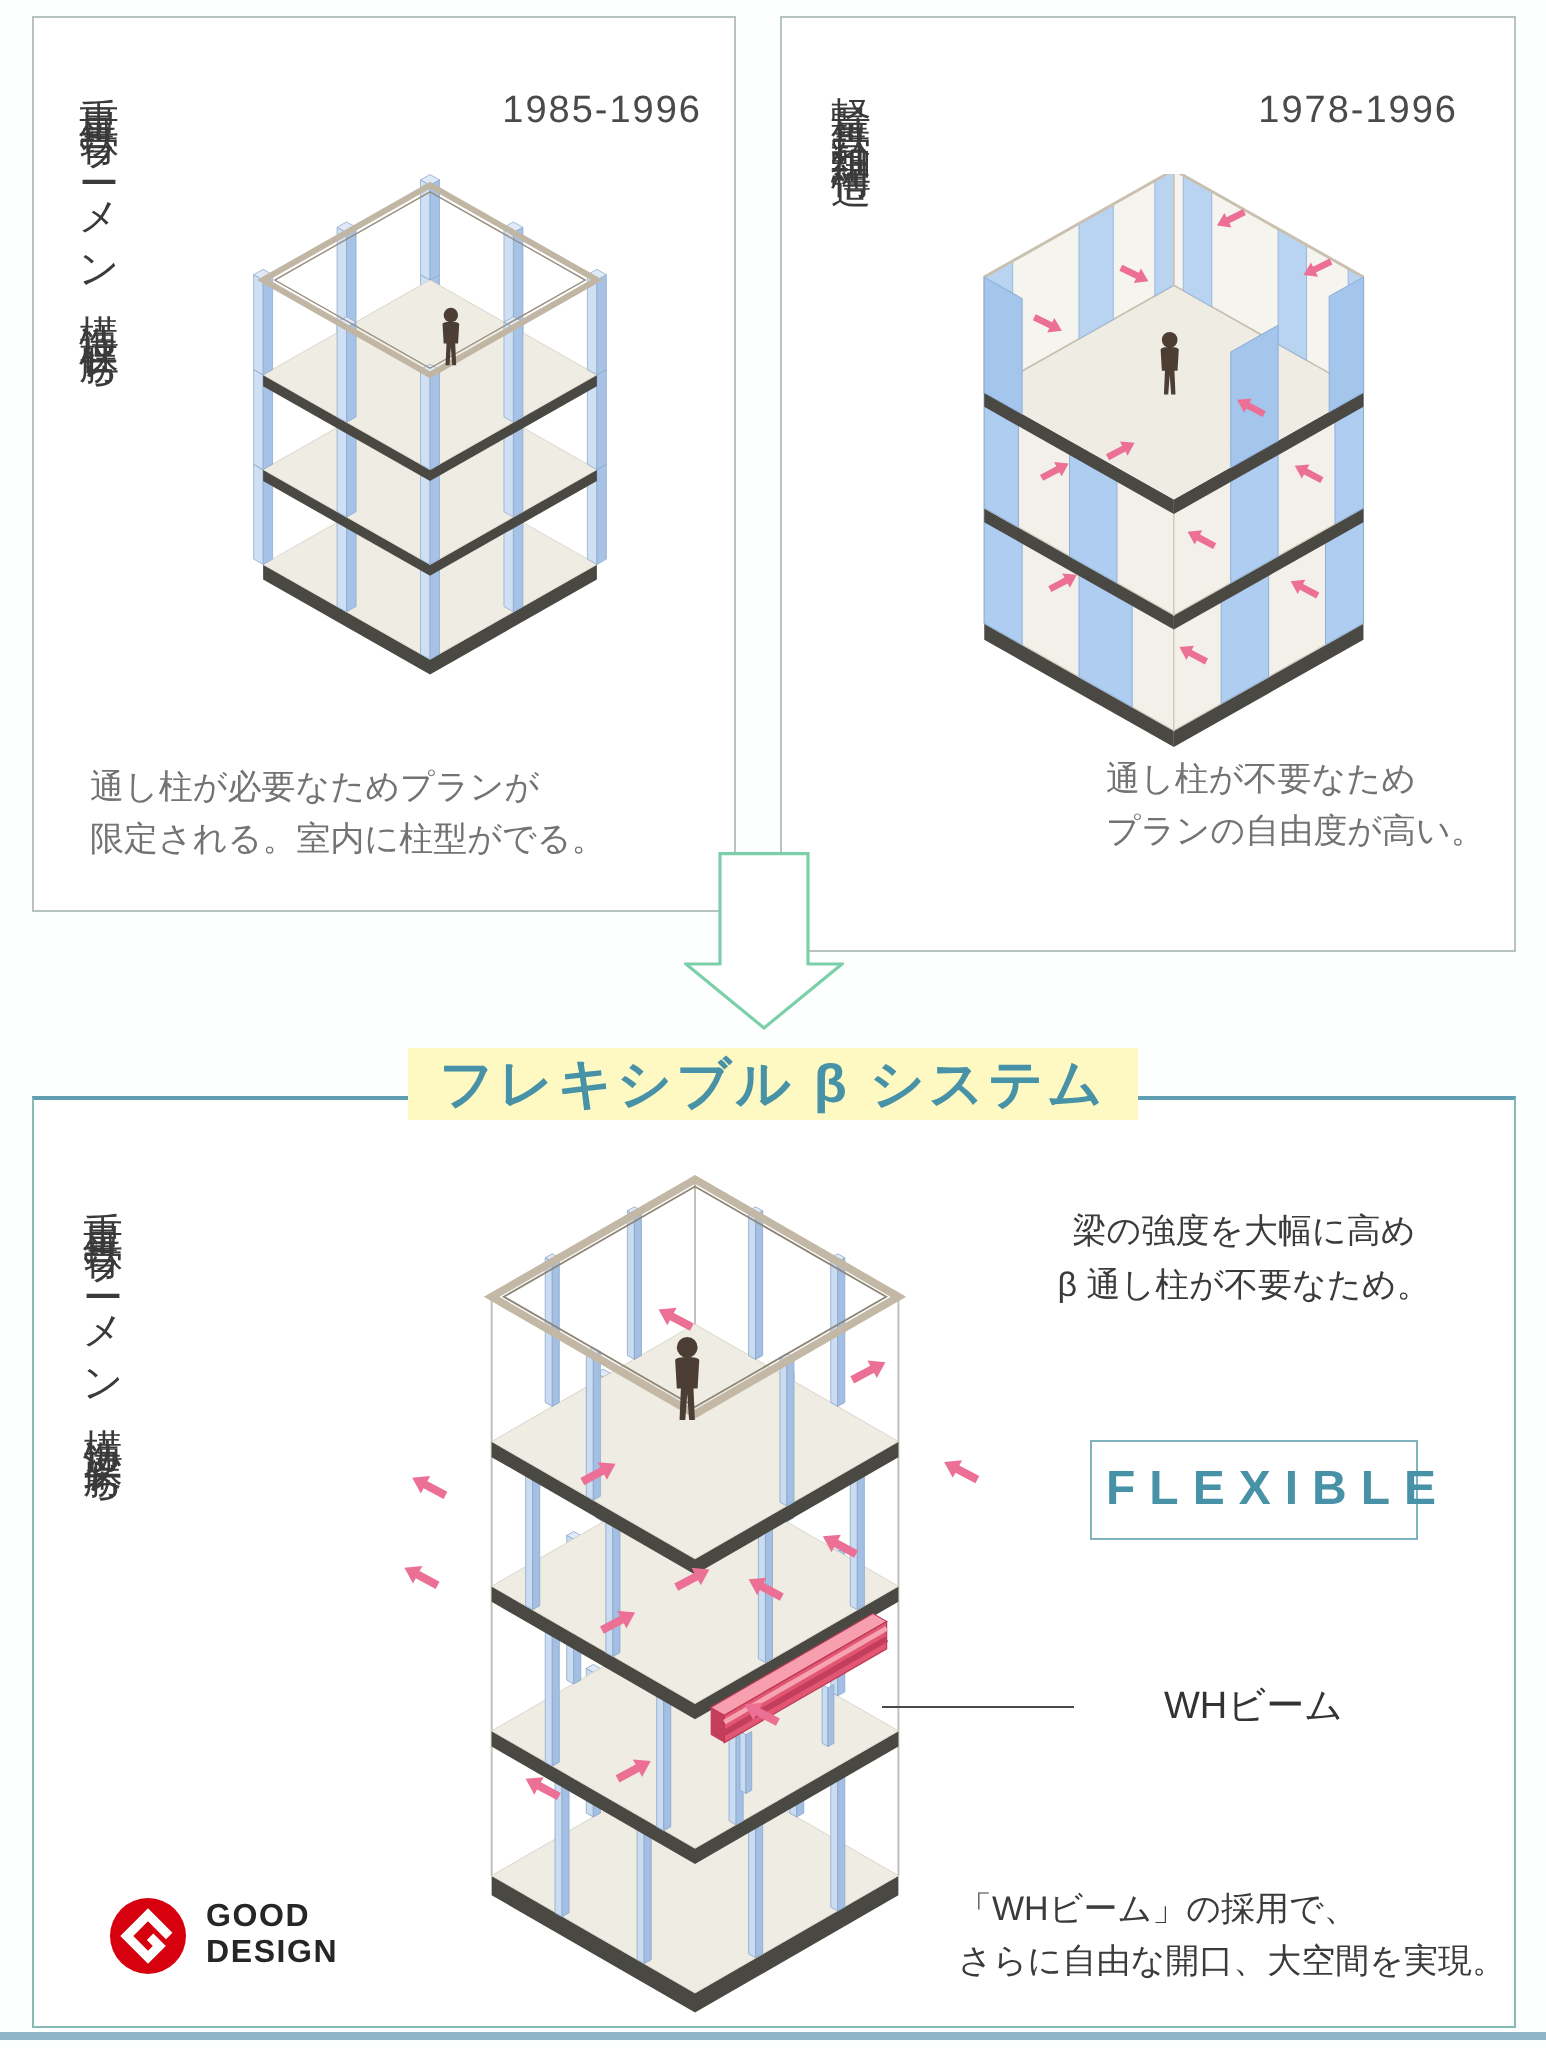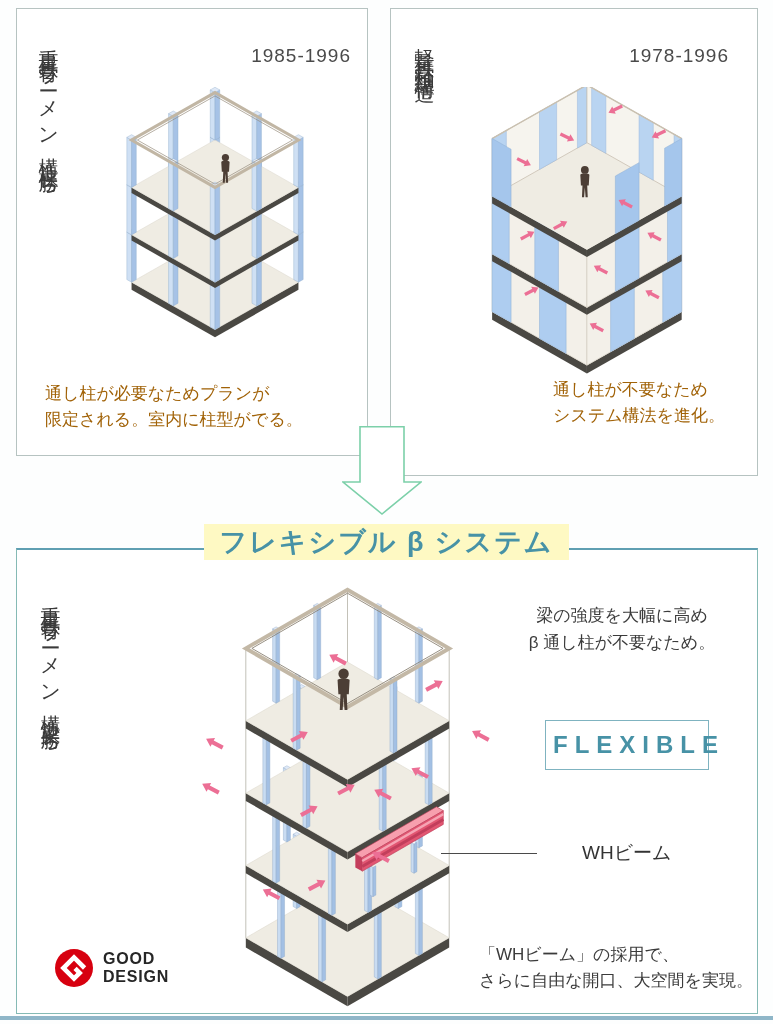--- a/index.html
+++ b/index.html
@@ -5,21 +5,21 @@
   html,body{margin:0;padding:0;background:#fff;}
   #page{position:relative;width:773px;height:1024px;background:#fdfefe;overflow:hidden;
         font-family:"Liberation Sans","DejaVu Sans",sans-serif;color:#3b3b3b;}
   .panel{position:absolute;background:#fff;border:1px solid #b6c3c1;box-sizing:border-box;}
   #panel-heavy{left:16px;top:8px;width:352px;height:448px;}
   #panel-light{left:390px;top:8px;width:368px;height:468px;}
   #panel-beta{left:16px;top:548px;width:742px;height:466px;border:1.5px solid #85bab5;border-top:2px solid #5f9fb2;}
   .vtitle{position:absolute;writing-mode:vertical-rl;text-orientation:mixed;
           font-size:20px;letter-spacing:5px;color:#3a3a3a;font-weight:500;line-height:1;}
   .year{position:absolute;font-size:19px;color:#4a4a4a;letter-spacing:1px;}
-  .caption{position:absolute;font-size:17px;line-height:1.5;color:#a16207;font-weight:500;}
+  .caption{position:absolute;font-size:17px;line-height:1.5;color:#737373;font-weight:500;}
   .bsvg{position:absolute;}
   #flex-heading{position:absolute;top:524px;left:0;width:773px;text-align:center;z-index:6;}
   #flex-heading span{display:inline-block;background:#fef9c3;padding:0 16px;
           font-size:27px;font-weight:700;color:#4792a6;letter-spacing:2px;}
   #down-arrow{position:absolute;left:342px;top:426px;z-index:5;}
   #note{position:absolute;left:494px;top:52px;width:222px;text-align:center;
         font-size:17px;line-height:1.6;color:#3b3b3b;font-weight:400;}
   #badge{position:absolute;left:528px;top:170px;width:164px;height:50px;box-sizing:border-box;
          border:1.5px solid #7fb3c0;color:#4792a6;font-size:24px;font-weight:700;
          letter-spacing:7px;text-align:left;line-height:47px;padding-left:7px;}
@@ -176,21 +176,21 @@
         <use href="#arr" transform="translate(158,22) rotate(154) scale(0.85)"></use>
         <use href="#arr" transform="translate(200,46) rotate(154) scale(0.85)"></use>
         <use href="#arr" transform="translate(88,134) rotate(-28) scale(0.85)"></use>
         <use href="#arr" transform="translate(164,120) rotate(-152) scale(0.85)"></use>
       </g>
       <use href="#person" x="120" y="107" transform="scale(1)"></use>
     </svg>
 
     <div class="caption" style="left:162px;top:368px;">
       <div>通し柱が不要なため</div>
-      <div>システム構法を進化。</div>
+      <div>プランの自由度が高い。</div>
     </div>
   </section>
 
   <svg id="down-arrow" width="80" height="90" viewBox="0 0 80 90">
     <polygon points="18,0.8 62,0.8 62,56 79,56 40,88 1,56 18,56" fill="#ffffff" stroke="#7cd0a9" stroke-width="1.6"></polygon>
   </svg>
 
   <div id="flex-heading">
     <span>フレキシブル β システム</span>
   </div>

